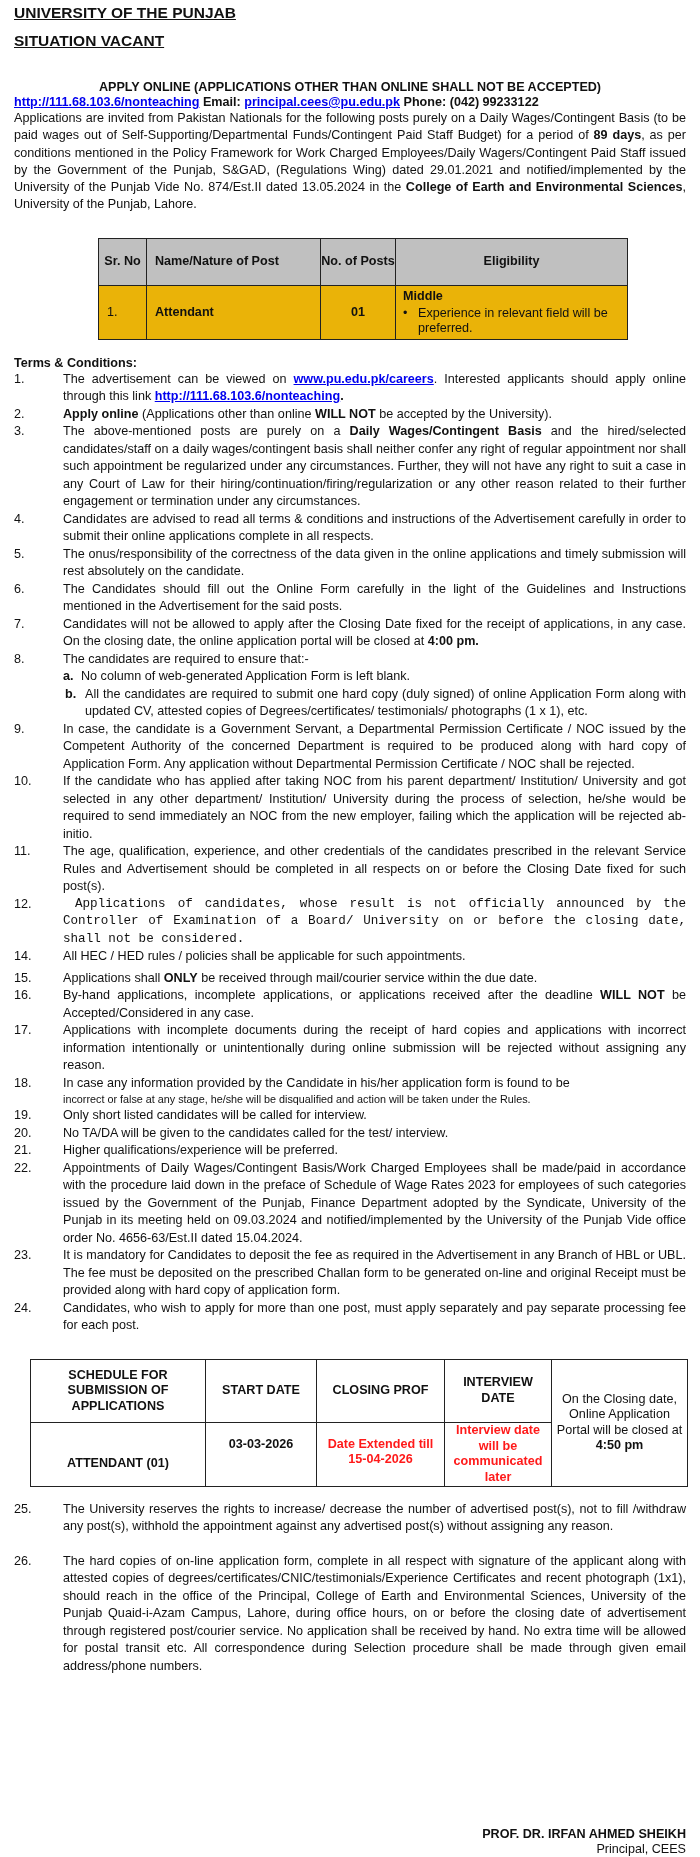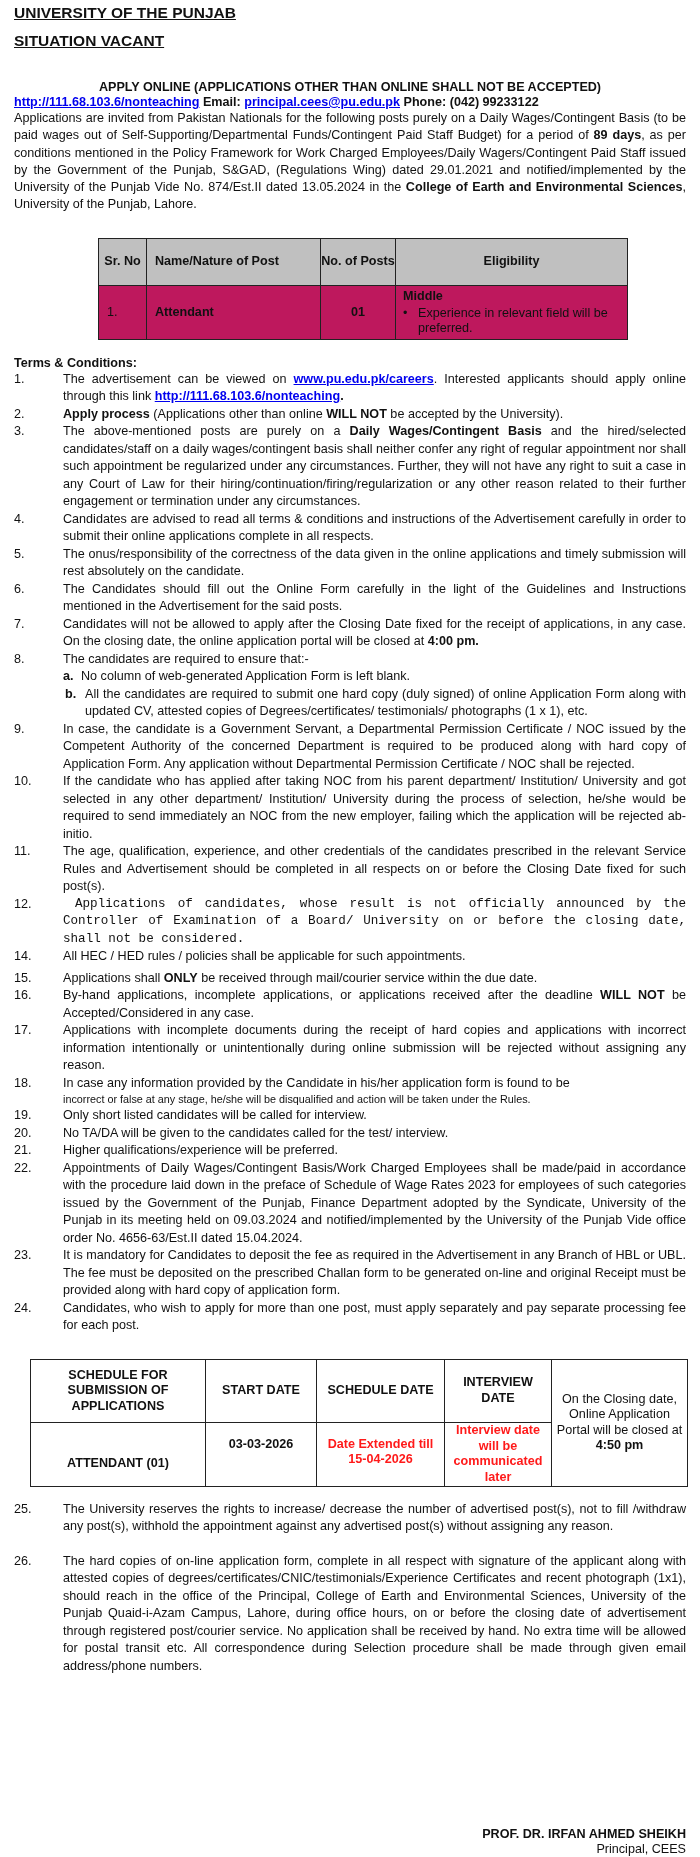--- a/index.html
+++ b/index.html
@@ -34,21 +34,21 @@
     border-collapse: collapse;
     width: 530px;
   }
   table.posts th, table.posts td {
     border: 1px solid #222;
     font-size: 12.6px;
     line-height: 15px;
     vertical-align: middle;
   }
   table.posts th { background: #c0c0c0; font-weight: bold; height: 47px; }
-  table.posts td { height: 54px; background: #be185d; }
+  table.posts td { height: 54px; background: #eab308; }
   .c-sr { width: 48px; text-align: center; }
   .c-name { width: 174px; text-align: left; padding-left: 8px; }
   .c-num { width: 75px; text-align: center; }
   .c-elig { text-align: center; }
   td.c-sr { text-align: left; padding-left: 8px; }
   td.c-elig { text-align: left; padding: 3px 6px 3px 7px; }
   .elig-bullet { display: flex; margin-top: 2px; }
   .elig-bullet .dot { width: 15px; flex: none; }
 
   .terms-h { font-weight: bold; margin-top: 16px; line-height: 15px; }
@@ -133,21 +133,21 @@
 
   <div class="terms-h">Terms &amp; Conditions:</div>
 
   <ol class="terms">
     <li>
       <span class="num">1.</span>
       <span class="txt"><span>The advertisement can be viewed on </span><a class="link">www.pu.edu.pk/careers</a><span>. Interested applicants should apply online through this link </span><a class="link">http://111.68.103.6/nonteaching</a><b>.</b></span>
     </li>
     <li>
       <span class="num">2.</span>
-      <span class="txt"><b>Apply process</b><span> (Applications other than online </span><b>WILL NOT</b><span> be accepted by the University).</span></span>
+      <span class="txt"><b>Apply online</b><span> (Applications other than online </span><b>WILL NOT</b><span> be accepted by the University).</span></span>
     </li>
     <li>
       <span class="num">3.</span>
       <span class="txt"><span>The above-mentioned posts are purely on a </span><b>Daily Wages/Contingent Basis</b><span> and the hired/selected candidates/staff on a daily wages/contingent basis shall neither confer any right of regular appointment nor shall such appointment be regularized under any circumstances. Further, they will not have any right to suit a case in any Court of Law for their hiring/continuation/firing/regularization or any other reason related to their further engagement or termination under any circumstances.</span></span>
     </li>
     <li>
       <span class="num">4.</span>
       <span class="txt">Candidates are advised to read all terms &amp; conditions and instructions of the Advertisement carefully in order to submit their online applications complete in all respects.</span>
     </li>
     <li>
@@ -239,21 +239,21 @@
       <span class="num">24.</span>
       <span class="txt">Candidates, who wish to apply for more than one post, must apply separately and pay separate processing fee for each post.</span>
     </li>
   </ol>
 
   <table class="schedule">
     <tbody>
         <tr>
       <th class="s1" style="padding:0 18px;">SCHEDULE FOR SUBMISSION OF APPLICATIONS</th>
       <th class="s2">START DATE</th>
-      <th class="s3">SCHEDULE DATE</th>
+      <th class="s3">CLOSING PROF</th>
       <th class="s4" style="padding:0 14px;">INTERVIEW DATE</th>
       <td class="portal" rowspan="2">
         <span>On the Closing date, Online Application Portal will be closed at</span><br>
         <b>4:50 pm</b>
       </td>
     </tr>
     <tr>
       <td style="padding-top:18px;"><b>ATTENDANT (01)</b></td>
       <td style="vertical-align:top;padding-top:14px;"><b>03-03-2026</b></td>
       <td style="vertical-align:top;padding-top:14px;">

